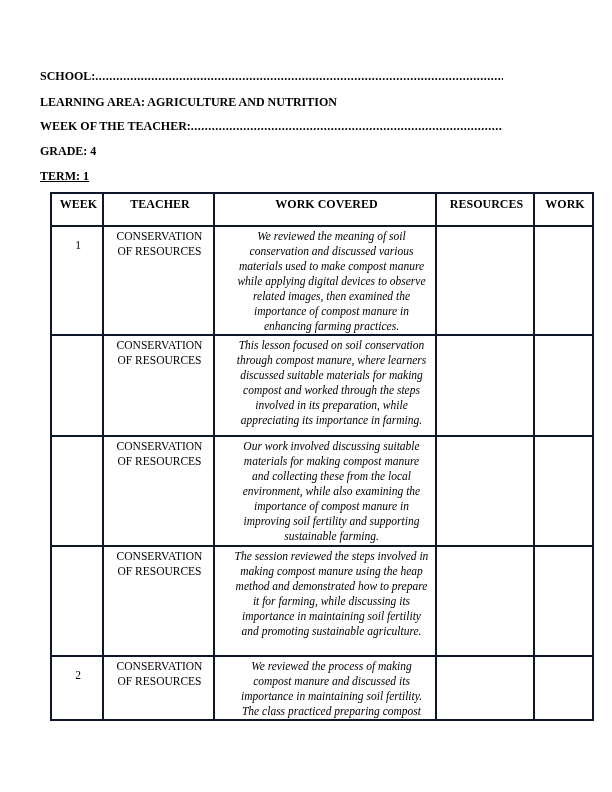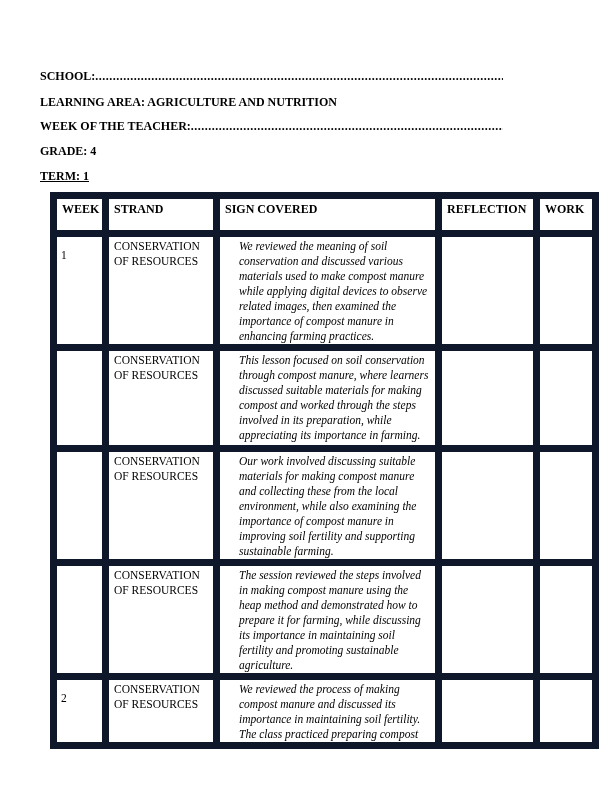--- a/index.html
+++ b/index.html
@@ -40,23 +40,23 @@
 
   table.doc-table {
     position: absolute;
     left: 50px;
     top: 192px;
     width: 542px;
     border-collapse: collapse;
     table-layout: fixed;
   }
   .doc-table th, .doc-table td {
-    border: 7px solid #0f172a;
+    border: 2px solid #0f172a;
     vertical-align: top;
-    text-align: left;
+    text-align: center;
     overflow: hidden;
   }
   .doc-table th {
     font-weight: bold;
     font-size: 12px;
     line-height: 14px;
     padding: 3px 2px 0 5px;
     height: 28px;
   }
   .doc-table td {
@@ -95,23 +95,23 @@
     <colgroup>
       <col style="width:52px">
       <col style="width:111px">
       <col style="width:222px">
       <col style="width:98px">
       <col style="width:59px">
     </colgroup>
     <tbody>
       <tr class="row-h1">
         <th>WEEK</th>
-        <th>STRAND</th>
-        <th>SIGN COVERED</th>
-        <th>REFLECTION</th>
+        <th>TEACHER</th>
+        <th>WORK COVERED</th>
+        <th>RESOURCES</th>
         <th>WORK</th>
       </tr>
       <tr class="row-1">
         <td class="week-cell">1</td>
         <td class="strand-cell">CONSERVATION OF RESOURCES</td>
         <td class="work-cell">We reviewed the meaning of soil conservation and discussed various materials used to make compost manure while applying digital devices to observe related images, then examined the importance of compost manure in enhancing farming practices.</td>
         <td class="refl-cell"></td>
         <td class="sign-cell"></td>
       </tr>
       <tr class="row-2">

